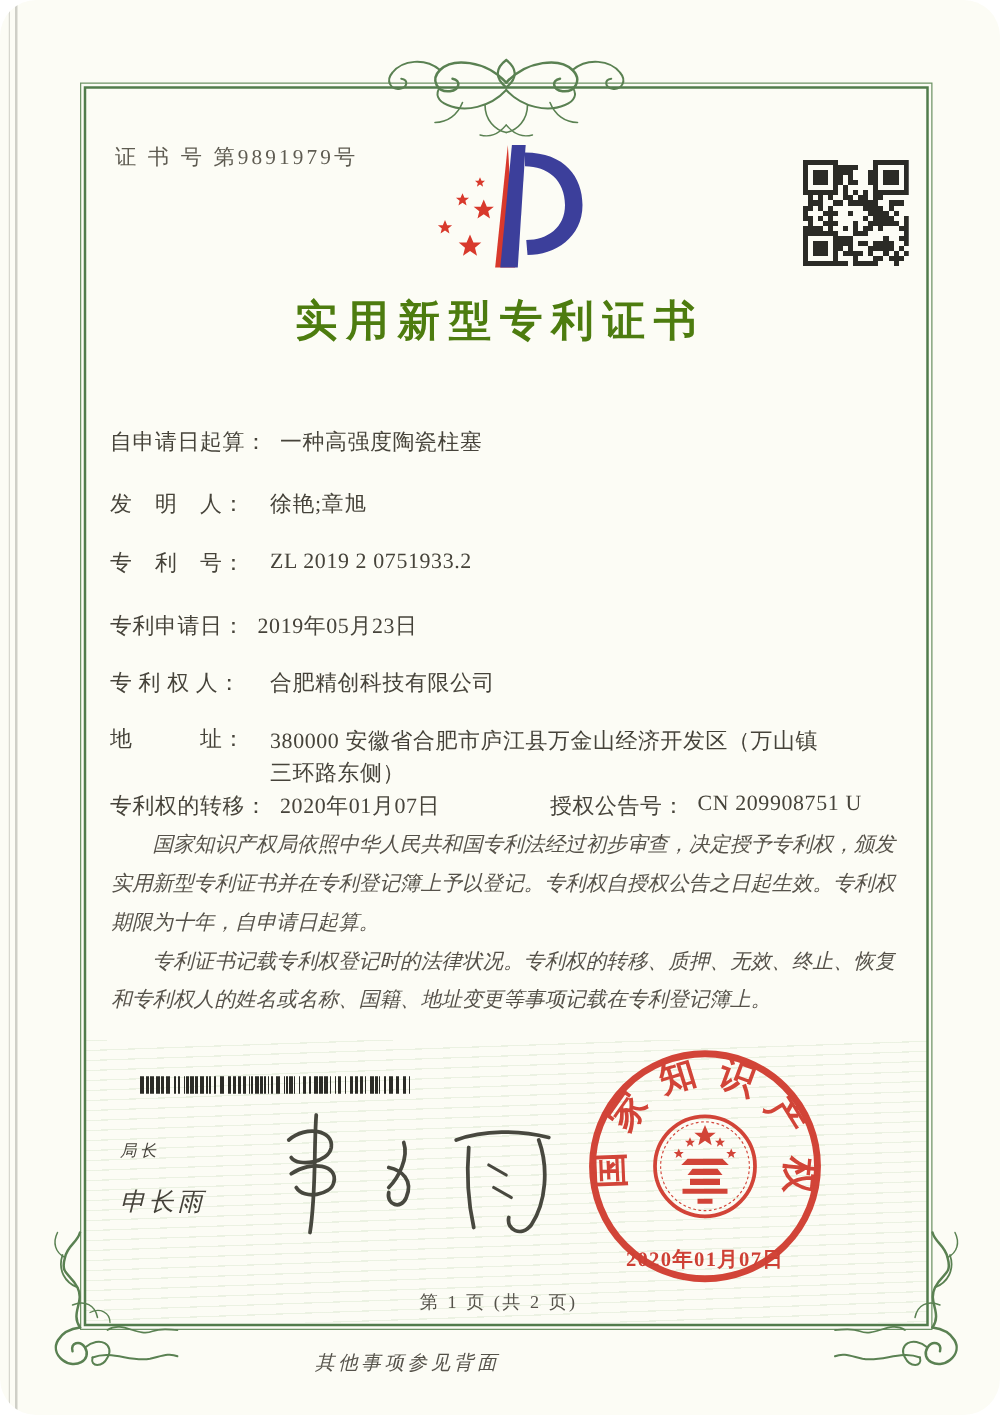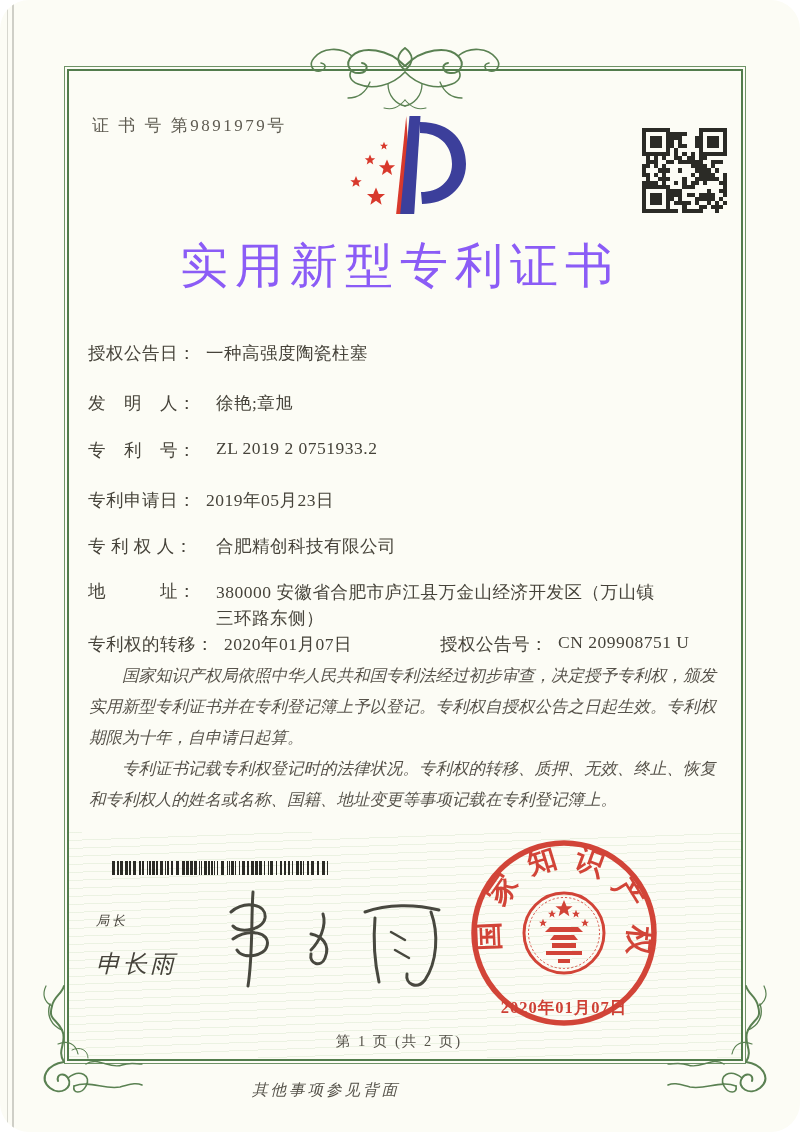--- a/index.html
+++ b/index.html
@@ -5,33 +5,33 @@
   html,body{margin:0;padding:0;background:#ffffff;}
   .page{position:relative;width:800px;height:1132px;background:#fcfcf5;overflow:hidden;
         font-family:"Liberation Serif","DejaVu Serif",serif;color:#3c392f;border-radius:29px;}
   .abs{position:absolute;}
   .scan-edge{position:absolute;top:0;height:1132px;background:#d7d7cf;}
   .frame{position:absolute;left:64px;top:66px;width:680px;height:996px;border:1px solid #6e9366;}
   .frame-inner{position:absolute;inset:2px;border:2px solid #527c4c;}
   .texture{position:absolute;left:68px;top:832px;width:674px;height:226px;
            background:repeating-linear-gradient(178deg, rgba(148,188,128,.16) 0 1px, rgba(0,0,0,0) 1px 8px);}
   .cert-no{position:absolute;left:92px;top:114px;font-size:17px;letter-spacing:2.5px;color:#5e5b51;}
-  .title{position:absolute;left:0;top:234px;width:800px;text-align:center;font-size:48px;
-         font-weight:normal;letter-spacing:7px;color:#8b5cf6;}
+  .title{position:absolute;left:0;top:234px;width:800px;text-align:center;font-size:34px;
+         font-weight:bold;letter-spacing:7px;color:#4d7c0f;}
   .field-row{position:absolute;left:88px;font-size:17.5px;color:#46433a;white-space:nowrap;}
   .field-row .lbl{display:inline-block;min-width:118px;letter-spacing:.5px;vertical-align:top;}
   .field-row .val{display:inline-block;margin-left:10px;letter-spacing:.5px;vertical-align:top;}
   .field-row .val.wrap{white-space:normal;width:448px;line-height:1.5;}
   .grant2{position:absolute;left:352px;top:0;}
   .paras{position:absolute;left:89px;top:660px;width:630px;font-size:16.5px;line-height:1.88;
          color:#56524a;font-style:italic;}
   .paras p{margin:0;text-indent:2em;}
   .kai{font-style:italic;}
   .sig-title{position:absolute;left:96px;top:912px;font-size:13px;color:#45423a;letter-spacing:3px;}
-  .sig-name{position:absolute;left:96px;top:948px;font-size:24px;color:#45423a;letter-spacing:3px;}
+  .sig-name{position:absolute;left:96px;top:948px;font-size:20px;color:#45423a;letter-spacing:3px;}
   .page-info{position:absolute;left:0;top:1032px;width:798px;text-align:center;font-size:14.5px;
              color:#55524a;letter-spacing:2px;}
   .back-note{position:absolute;left:0;top:1080px;width:652px;text-align:center;font-size:15.5px;
              color:#55524a;letter-spacing:3px;font-style:italic;}
   svg{display:block;}
 </style>
 </head>
 <body>
 
 <div class="page">
@@ -345,21 +345,21 @@
       <rect x="11" y="20" width="1" height="1" fill="#2b2b26"></rect>
       <rect x="12" y="20" width="1" height="1" fill="#2b2b26"></rect>
       <rect x="13" y="20" width="1" height="1" fill="#2b2b26"></rect>
       <rect x="14" y="20" width="1" height="1" fill="#2b2b26"></rect>
       <rect x="18" y="20" width="1" height="1" fill="#2b2b26"></rect>
     </svg>
 
   <div class="title">实用新型专利证书</div>
 
   <div class="field-row" style="top:341px;">
-    <span class="lbl" style="min-width:106px;">授权公告日：</span><span class="val">一种高强度陶瓷柱塞</span>
+    <span class="lbl" style="min-width:106px;">自申请日起算：</span><span class="val">一种高强度陶瓷柱塞</span>
   </div>
   <div class="field-row" style="top:391px;">
     <span class="lbl">发　明　人：</span><span class="val">徐艳;章旭</span>
   </div>
   <div class="field-row" style="top:438px;">
     <span class="lbl">专　利　号：</span><span class="val">ZL 2019 2 0751933.2</span>
   </div>
   <div class="field-row" style="top:488px;">
     <span class="lbl" style="min-width:106px;">专利申请日：</span><span class="val">2019年05月23日</span>
   </div>

